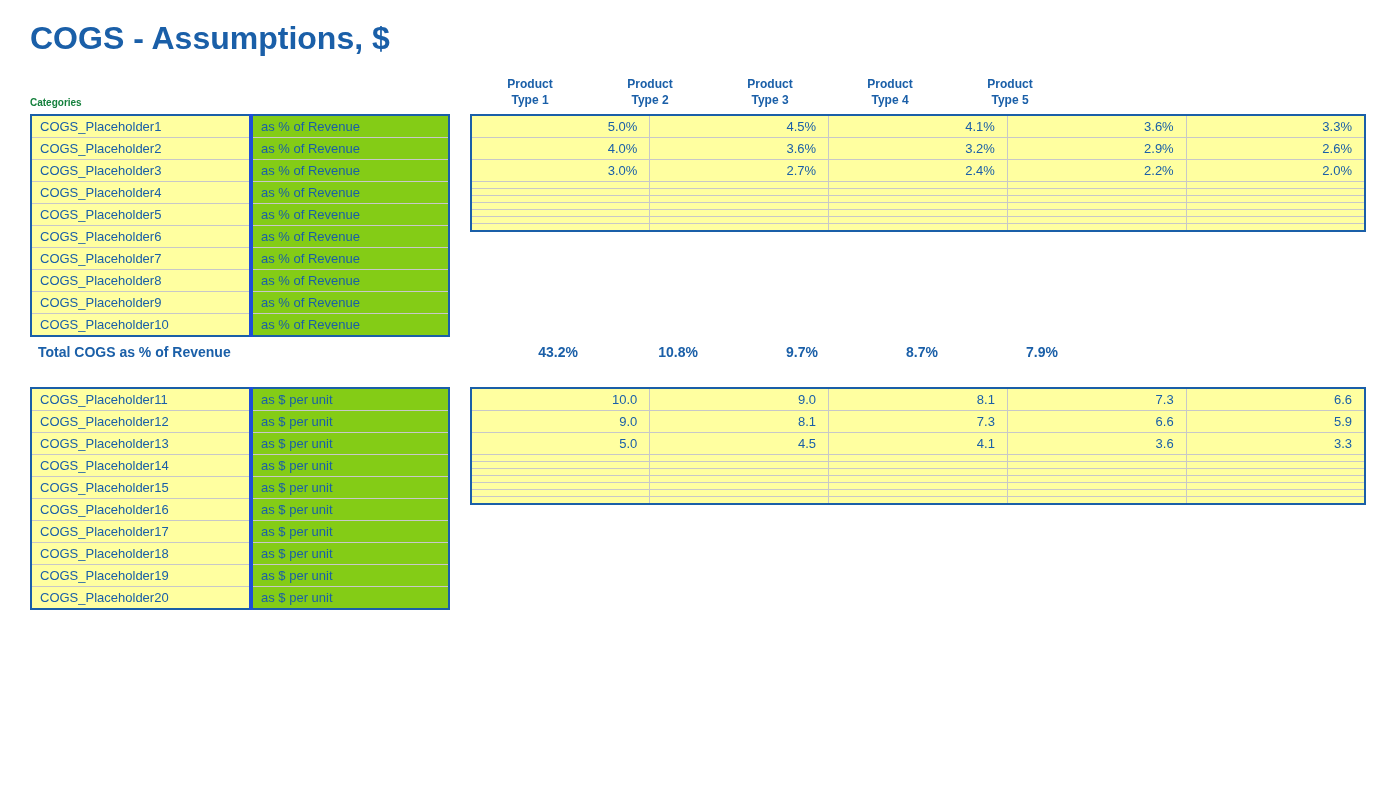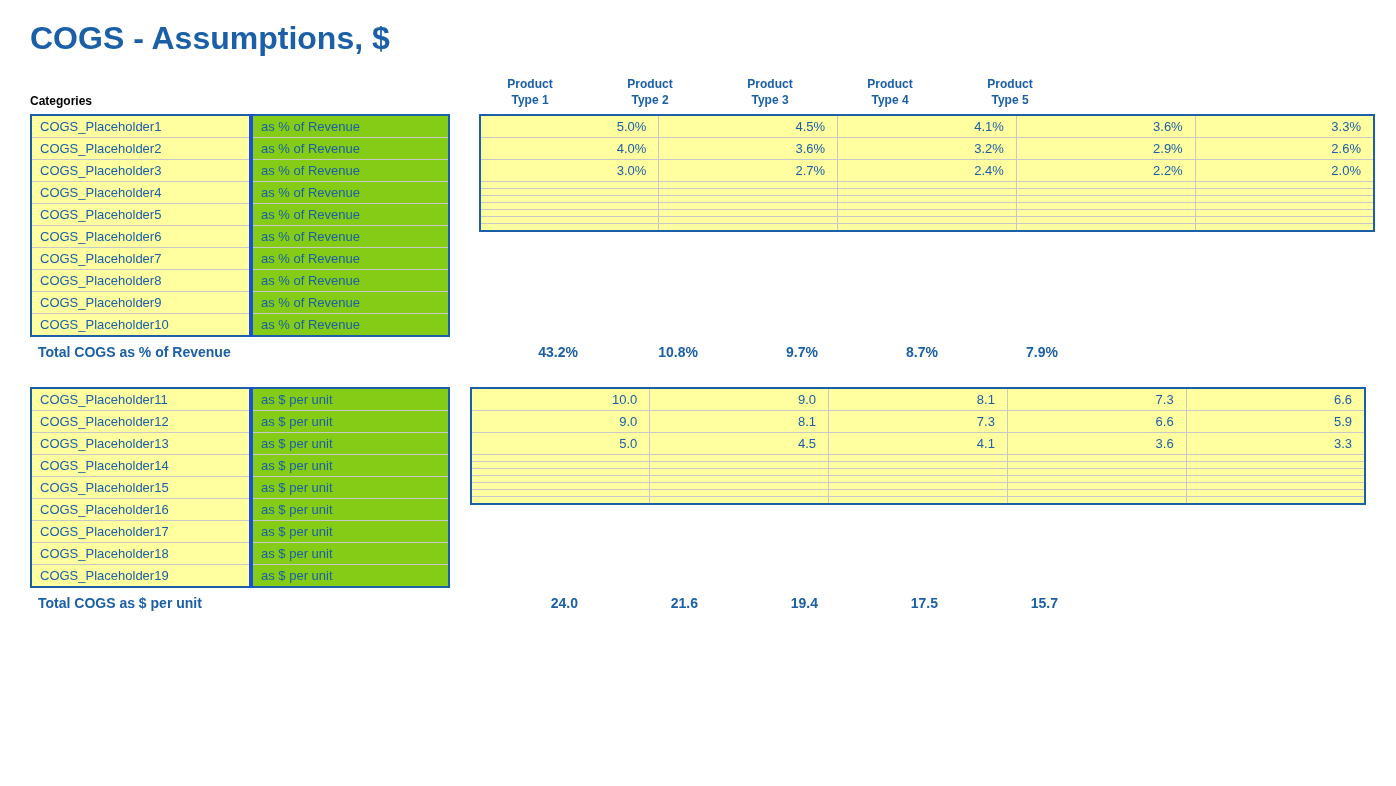--- a/index.html
+++ b/index.html
@@ -93,23 +93,23 @@
       width: 120px;
       text-align: center;
       font-weight: bold;
       color: #1a5fa8;
       font-size: 12px;
       line-height: 1.3;
       padding: 0 4px 6px 4px;
     }
     .spacer-header {
       width: 440px;
-      font-size: 12px;
+      font-size: 10px;
       font-weight: bold;
-      color: #000000;
+      color: #15803d;
       margin-bottom: 6px;
       padding-left: 0;
     }
     .top-row {
       display: flex;
       align-items: flex-end;
       margin-bottom: 0;
     }
   </style>
 </head>
@@ -172,21 +172,21 @@
             </tr>
             <tr>
               <td>COGS_Placeholder10</td>
               <td>as % of Revenue</td>
             </tr>
           </tbody>
       </table>
     </div>
 
     <div style="flex:1;">
-      <table class="right-data-table" style="width:100%; margin-left:9px;">
+      <table class="right-data-table" style="width:100%; margin-left:0;">
         <tbody id="section1-right-body">
             <tr>
               <td>5.0%</td>
               <td>4.5%</td>
               <td>4.1%</td>
               <td>3.6%</td>
               <td>3.3%</td>
             </tr>
             <tr>
               <td>4.0%</td>
@@ -305,20 +305,24 @@
               <td>as $ per unit</td>
             </tr>
             <tr>
               <td>COGS_Placeholder18</td>
               <td>as $ per unit</td>
             </tr>
             <tr>
               <td>COGS_Placeholder19</td>
               <td>as $ per unit</td>
             </tr>
+            <tr>
+              <td>COGS_Placeholder20</td>
+              <td>as $ per unit</td>
+            </tr>
           </tbody>
       </table>
     </div>
 
     <div style="flex:1;">
       <table class="right-data-table" style="width:100%; margin-left:0;">
         <tbody id="section2-right-body">
             <tr>
               <td>10.0</td>
               <td>9.0</td>
@@ -387,25 +391,13 @@
               <td class="empty-cell"></td>
               <td class="empty-cell"></td>
               <td class="empty-cell"></td>
               <td class="empty-cell"></td>
             </tr>
           </tbody>
       </table>
     </div>
   </div>
 
-  <div style="display:flex; align-items:center; margin-top:4px;">
-    <div style="width:440px; flex-shrink:0; padding-left:8px;">
-      <span class="total-label">Total COGS as $ per unit</span>
-    </div>
-    <div style="flex:1; display:flex;" id="section2-total-values-row">
-        <div class="total-val">24.0</div>
-        <div class="total-val">21.6</div>
-        <div class="total-val">19.4</div>
-        <div class="total-val">17.5</div>
-        <div class="total-val">15.7</div>
-      </div>
-  </div>
 </div>
 
 </body></html>

